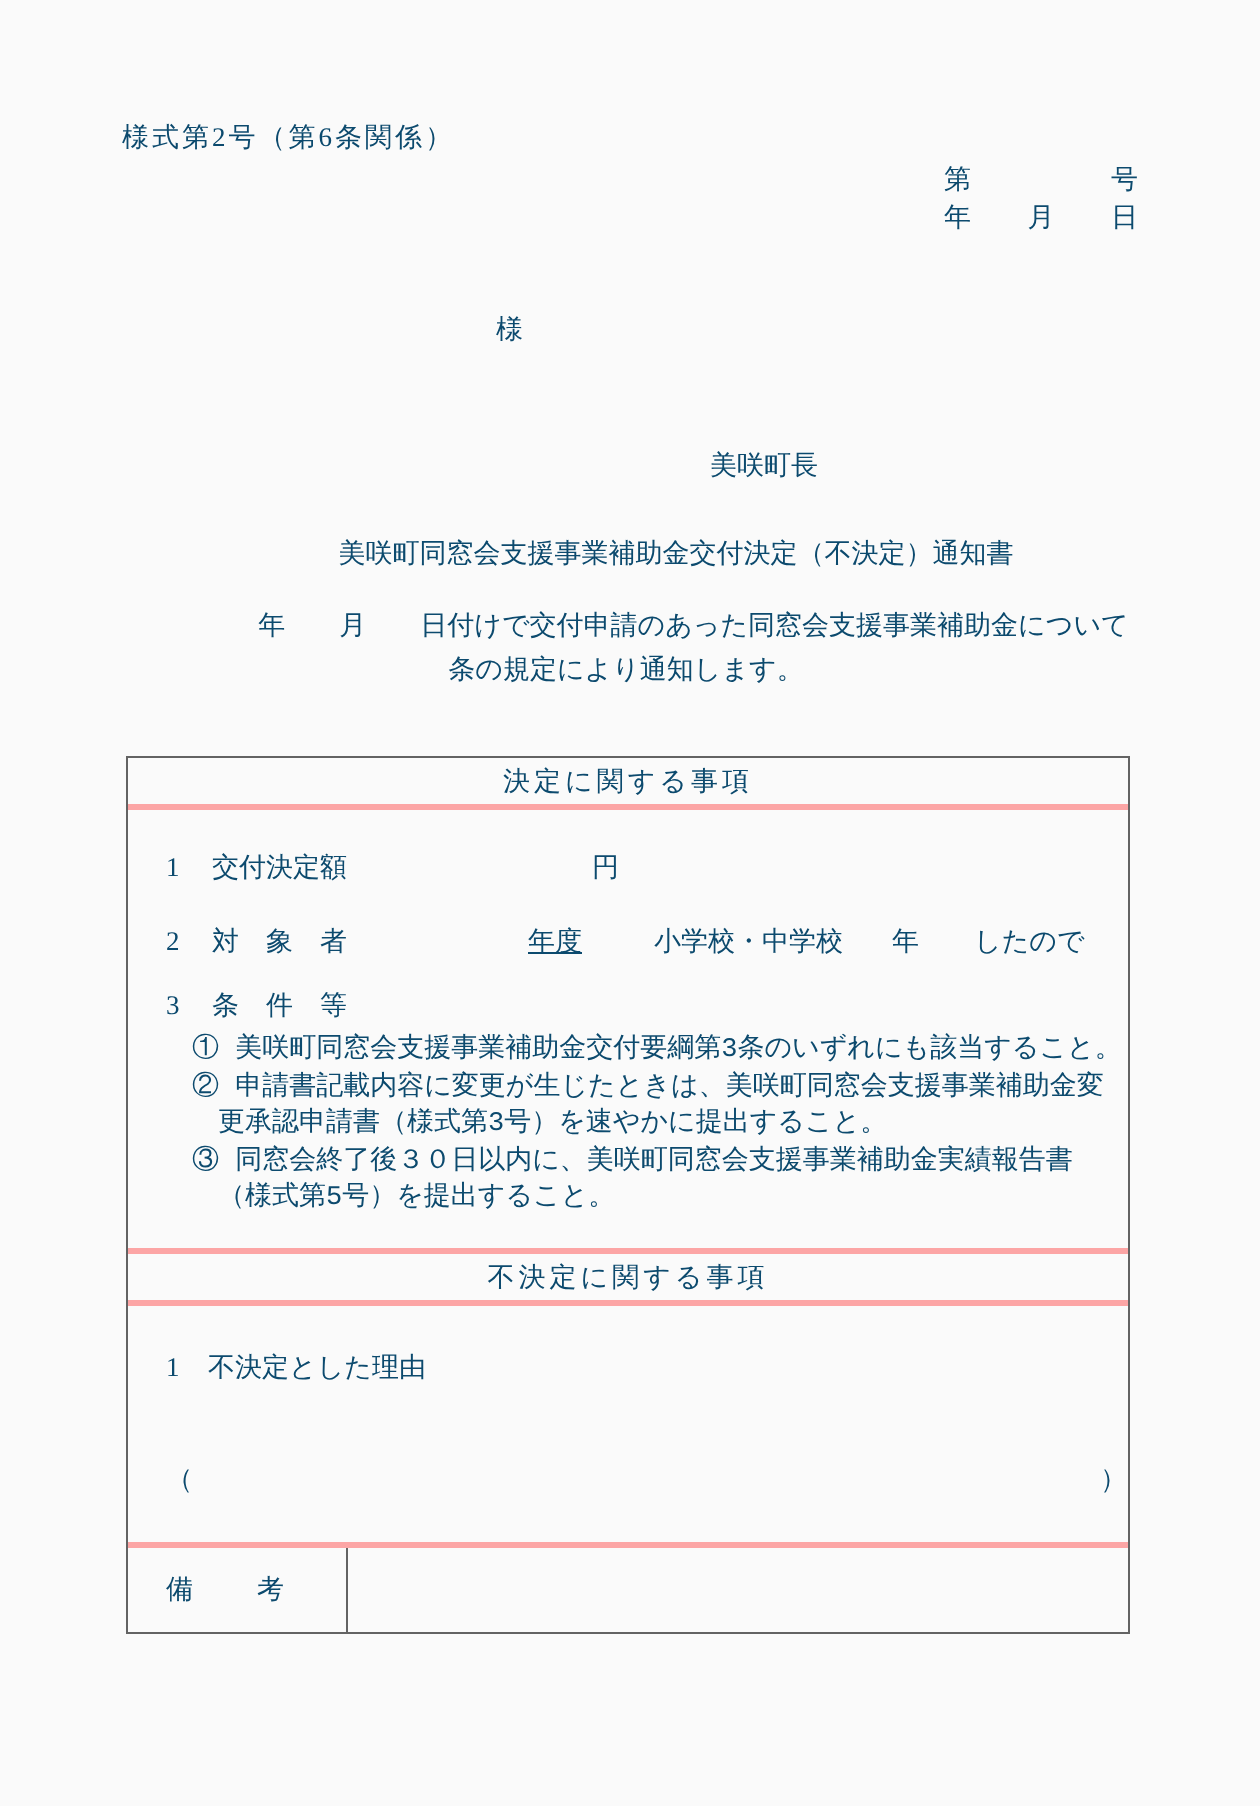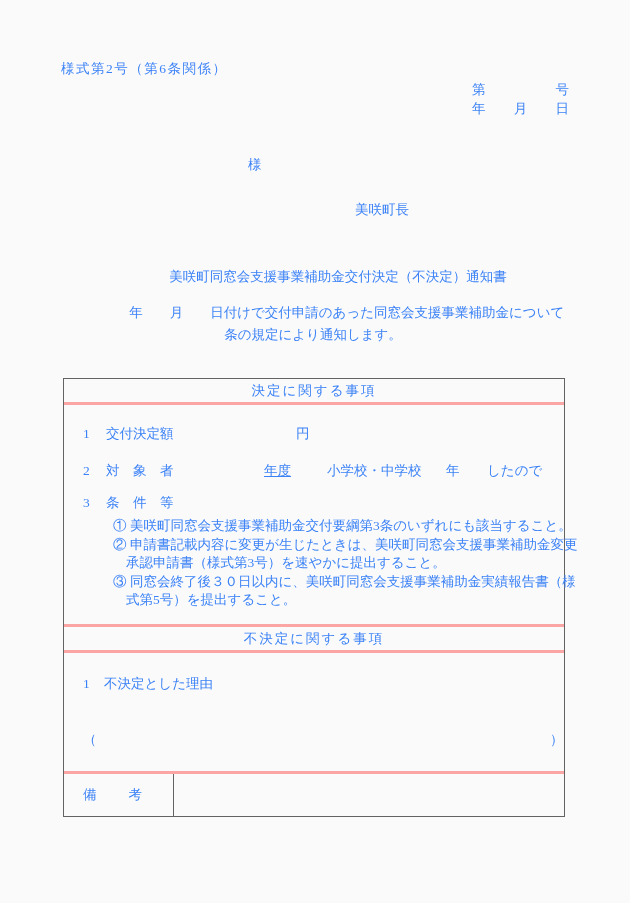--- a/index.html
+++ b/index.html
@@ -2,34 +2,34 @@
 <html><head>
 <meta charset="utf-8">
 <style>
   html,body { margin:0; padding:0; }
   body { background:#e8e8e8; }
   .page {
     position:relative;
     width:630px; height:903px;
     margin:0 auto;
     background:#fafafa;
-    color:#3b82f6;
+    color:#0c4a6e;
     font-family:"Liberation Serif","DejaVu Serif",serif;
     font-size:13.5px;
     overflow:hidden;
   }
   .abs { position:absolute; white-space:nowrap; }
 
   .form-number { left:61px; top:60px; letter-spacing:1.5px; }
 
   .docno-line  { left:472px; top:81px;  width:97px; display:flex; justify-content:space-between; }
   .date-line   { left:472px; top:100px; width:97px; display:flex; justify-content:space-between; }
 
   .addressee { left:248px; top:156px; }
-  .sender    { left:355px; top:201px;font-family:Liberation Mono, monospace; }
+  .sender    { left:355px; top:224px;font-family:Liberation Mono, monospace; }
 
   .doc-title { left:0; top:268px; width:630px; text-align:center; white-space:nowrap;padding-left:23px; }
 
   .paragraph { left:52px; top:302px; width:522px; line-height:22px;text-align:center; }
   .paragraph div { white-space:nowrap; }
 
   
   .main-table {
     position:absolute; left:63px; top:378px; width:502px;
     box-sizing:border-box;
@@ -48,21 +48,21 @@
   .tline { position:absolute; height:18px; line-height:18px; left:0; right:0; }
   .tline span { position:absolute; white-space:nowrap; }
   .pos-no    { left:19px; }
   .pos-label { left:42px; }
   .pos-unit  { left:232px; }
   .pos-nendo { left:200px;text-decoration:underline; }
   .pos-school{ left:263px; }
   .pos-year  { left:382px; }
   .pos-class { left:423px; }
 
-  .conds { position:absolute; top:112px; left:17px; width:498px; line-height:18.5px; }
+  .conds { position:absolute; top:112px; left:0; width:498px; line-height:18.5px;font-family:Liberation Mono, monospace; }
   .cond  { padding-left:45px; text-indent:-13px; }
 
   .pos-no2     { left:19px; }
   .pos-label2  { left:40px; }
   .pos-paren-o { left:19px; }
   .pos-paren-c { left:486px; }
 
   .remarks-cell-label {
     width:110px; box-sizing:border-box;
     border-right:1px solid #636363;

